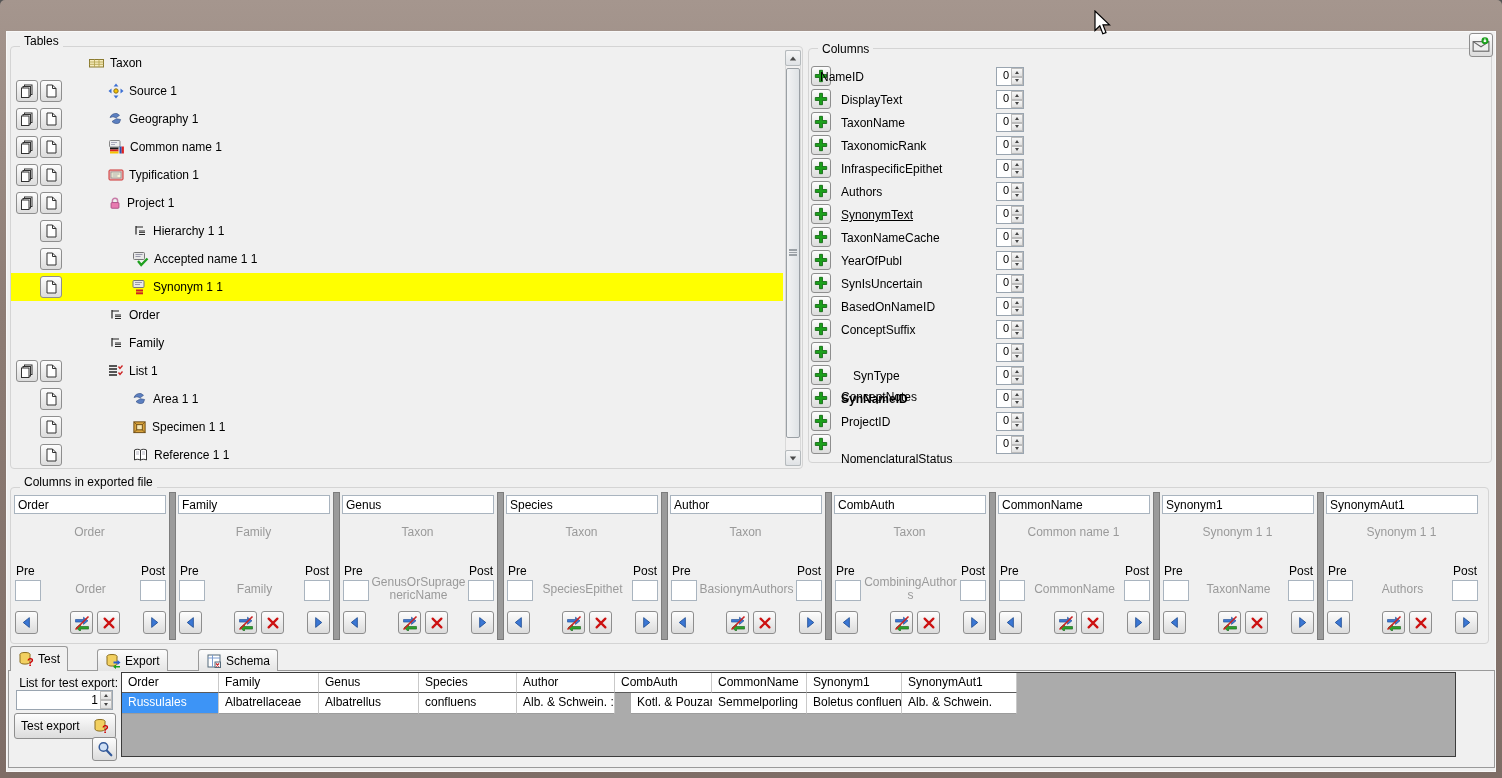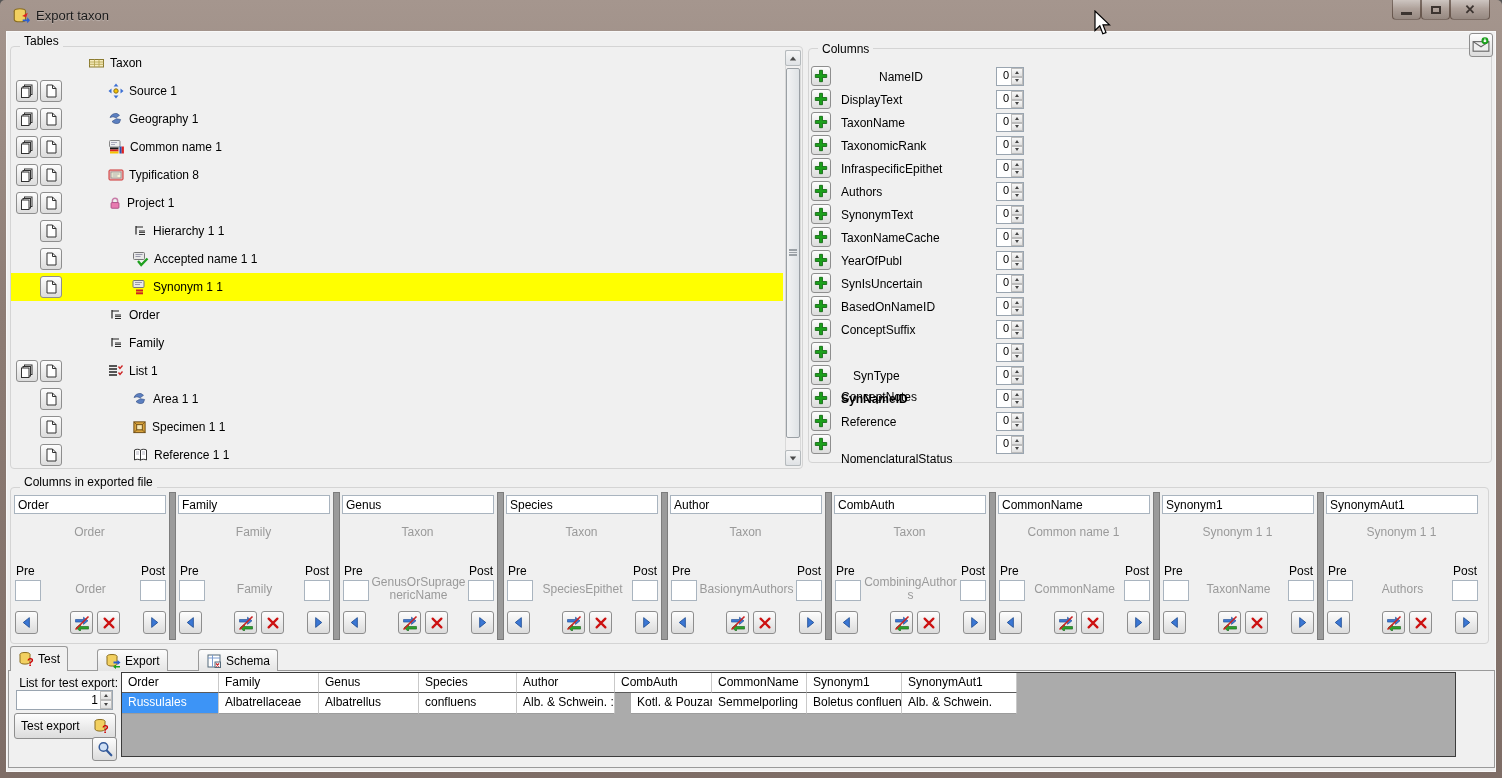--- a/index.html
+++ b/index.html
@@ -62,42 +62,20 @@
   .gcell.head{border-bottom:1px solid #5a5a5a;}
   .gcell.sel{background:#3d94f6;color:#fff;}
   #cursor{z-index:99;pointer-events:none;}
   .ic{display:inline-flex;align-items:center;justify-content:center;}
   input{outline:none;}
 </style>
 </head>
 <body>
 
 <div id="win">
-  <div class="abs" id="titlebar">
-    <span class="abs ic" id="title-icon">
-        <span class="ic">
-          <svg width="18" height="18" viewBox="0 0 16 16">
-            <ellipse cx="7" cy="3.6" rx="5" ry="2.1" fill="#f2d060" stroke="#8a6d1f"></ellipse>
-            <path d="M2 3.6v7.4c0 1.2 2.2 2.1 5 2.1s5-.9 5-2.1V3.6" fill="#f2d060" stroke="#8a6d1f"></path>
-            <path d="M9 8l5-3-1.5 4z" fill="#d22"></path>
-            <path d="M9.5 11h4v-1.8l2.5 2.6-2.5 2.6v-1.8h-4z" fill="#2a5fd0"></path>
-          </svg>
-        </span>
-      </span>
-    <span class="abs" id="title-text">Export taxon</span>
-    <div class="abs winbtn" id="btn-min">
-        <span class="glyph-min"></span>
-      </div>
-    <div class="abs winbtn" id="btn-max">
-        <span class="glyph-max"></span>
-      </div>
-    <div class="abs winbtn" id="btn-close">
-        <span class="glyph-close">✕</span>
-      </div>
-  </div>
 
   <div class="abs" id="client"></div>
 
   <div class="abs groupbox" style="left:10px;top:46px;width:793px;height:423px;"></div>
   <span class="abs group-label" style="left:20px;top:34px;">Tables</span>
 
   <div class="abs groupbox" style="left:808px;top:48px;width:684px;height:415px;"></div>
   <span class="abs group-label" style="left:818px;top:42px;">Columns</span>
 
   <div class="abs groupbox" style="left:10px;top:487px;width:1479px;height:157px;"></div>
@@ -228,21 +206,21 @@
       </span>
     </div>
     <div class="abs tree-row" style="left: 108px; top: 161px;">
       <span class="ic">
         <svg width="16" height="16" viewBox="0 0 16 16">
           <rect x="1" y="3" width="14" height="10" rx="1" fill="#f0b8b8" stroke="#c33"></rect>
           <rect x="3" y="5" width="10" height="6" fill="#f7f3da" stroke="#999"></rect>
           <path d="M4.5 7h7M4.5 9h5" stroke="#aaa"></path>
         </svg>
       </span>
-      <span class="tree-label">Typification 8</span>
+      <span class="tree-label">Typification 1</span>
     </div>
     <div class="abs btn3d" style="left: 16px; top: 192px; width: 22px; height: 22px;">
       <span class="ic">
         <svg width="16" height="16" viewBox="0 0 16 16">
           <rect x="5.5" y="2" width="7.5" height="9.5" fill="#fff" stroke="#333"></rect>
           <rect x="4" y="3.5" width="7.5" height="9.5" fill="#fff" stroke="#333"></rect>
           <rect x="2.5" y="5" width="7.5" height="9.5" fill="#fff" stroke="#333"></rect>
         </svg>
       </span>
     </div>
@@ -442,21 +420,21 @@
         </svg>
       </span>
     </div>
     <div class="abs btn3d" style="left: 811px; top: 66px; width: 20px; height: 20px;">
       <span class="ic">
         <svg width="14" height="14" viewBox="0 0 16 16">
           <path d="M6.3 1.5h3.4v4.8h4.8v3.4H9.7v4.8H6.3V9.7H1.5V6.3h4.8z" fill="#1ca01c" stroke="#0a600a" stroke-width="0.9"></path>
         </svg>
       </span>
     </div>
-    <span class="abs" style="left: 879px; top: 70px; white-space: nowrap;">NameID</span>
+    <span class="abs" style="left: 820px; top: 70px; white-space: nowrap;">NameID</span>
     <div class="abs spinner" style="left: 996px; top: 67px; width: 28px; height: 19px;">
       <span class="spin-val">0</span>
       <div class="spin-btns">
         <div class="spin-b">
           <span class="tri tri-up"></span>
         </div>
         <div class="spin-b">
           <span class="tri tri-down"></span>
         </div>
       </div>
@@ -556,21 +534,21 @@
         </div>
       </div>
     </div>
     <div class="abs btn3d" style="left: 811px; top: 204px; width: 20px; height: 20px;">
       <span class="ic">
         <svg width="14" height="14" viewBox="0 0 16 16">
           <path d="M6.3 1.5h3.4v4.8h4.8v3.4H9.7v4.8H6.3V9.7H1.5V6.3h4.8z" fill="#1ca01c" stroke="#0a600a" stroke-width="0.9"></path>
         </svg>
       </span>
     </div>
-    <span class="abs" style="left: 841px; top: 208px; white-space: nowrap;">SynonymText</span>
+    <span class="abs" style="left: 841px; top: 208px; white-space: nowrap; text-decoration: underline;">SynonymText</span>
     <div class="abs spinner" style="left: 996px; top: 205px; width: 28px; height: 19px;">
       <span class="spin-val">0</span>
       <div class="spin-btns">
         <div class="spin-b">
           <span class="tri tri-up"></span>
         </div>
         <div class="spin-b">
           <span class="tri tri-down"></span>
         </div>
       </div>
@@ -727,21 +705,21 @@
         </div>
       </div>
     </div>
     <div class="abs btn3d" style="left: 811px; top: 411px; width: 20px; height: 20px;">
       <span class="ic">
         <svg width="14" height="14" viewBox="0 0 16 16">
           <path d="M6.3 1.5h3.4v4.8h4.8v3.4H9.7v4.8H6.3V9.7H1.5V6.3h4.8z" fill="#1ca01c" stroke="#0a600a" stroke-width="0.9"></path>
         </svg>
       </span>
     </div>
-    <span class="abs" style="left: 841px; top: 415px; white-space: nowrap;">Reference</span>
+    <span class="abs" style="left: 841px; top: 415px; white-space: nowrap;">ProjectID</span>
     <div class="abs spinner" style="left: 996px; top: 412px; width: 28px; height: 19px;">
       <span class="spin-val">0</span>
       <div class="spin-btns">
         <div class="spin-b">
           <span class="tri tri-up"></span>
         </div>
         <div class="spin-b">
           <span class="tri tri-down"></span>
         </div>
       </div>

